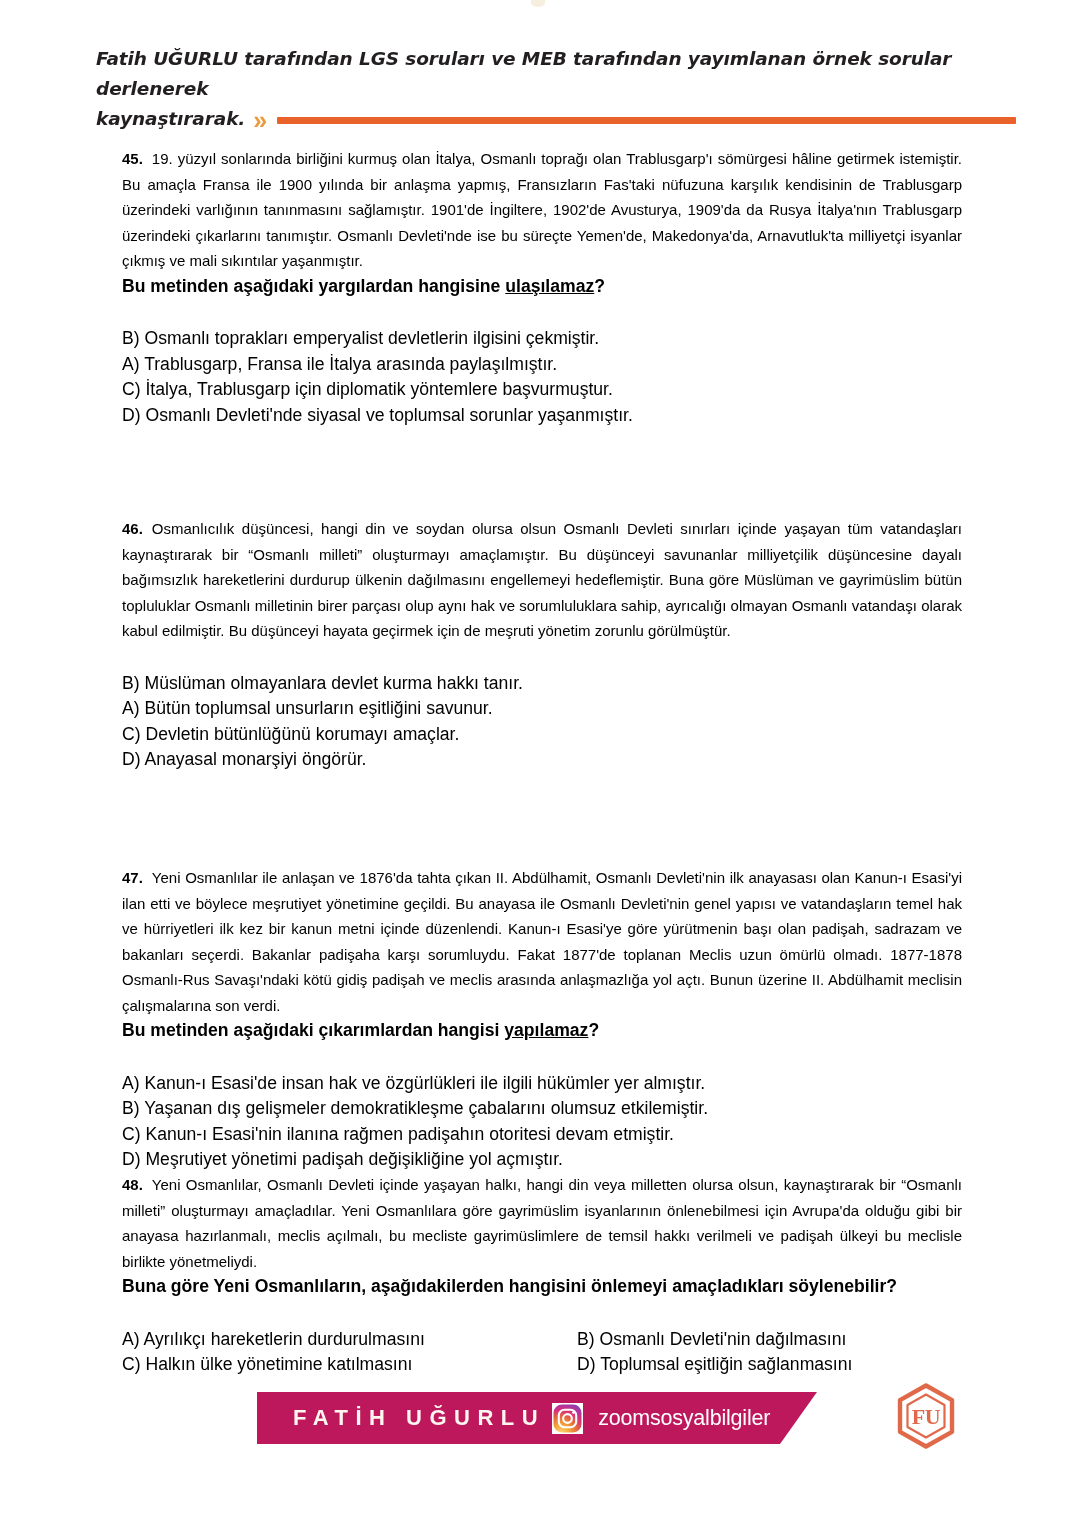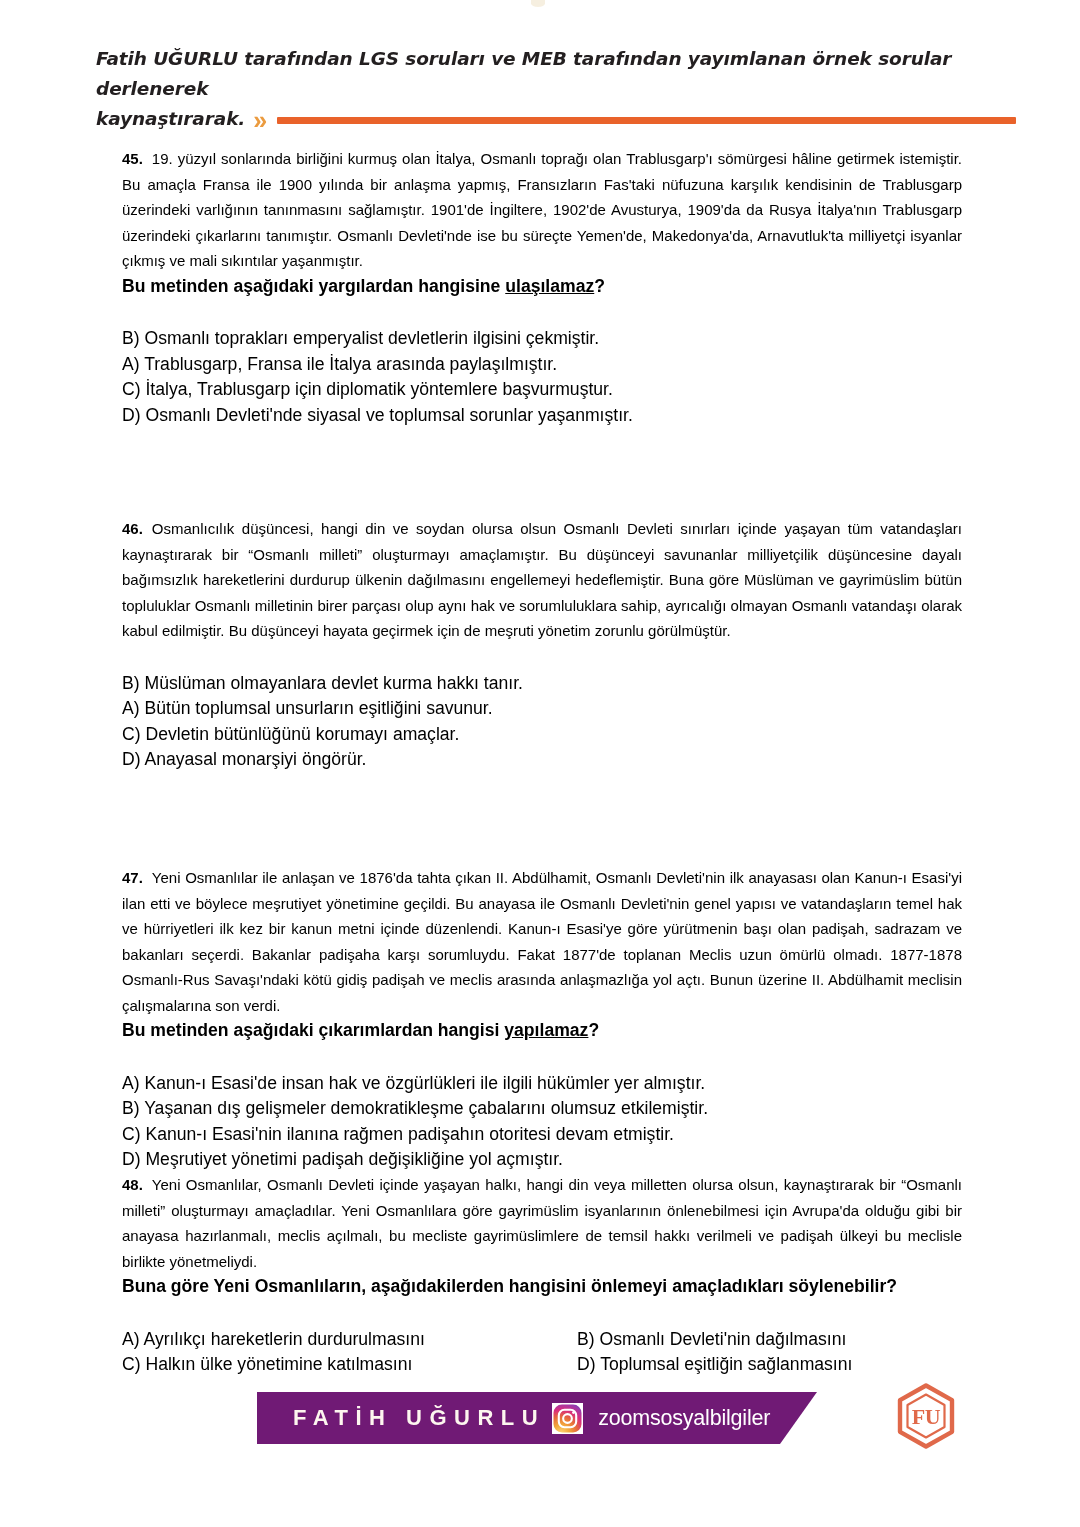--- a/index.html
+++ b/index.html
@@ -153,21 +153,21 @@
     left: 257px;
     top: 1392px;
     height: 52px;
     display: flex;
     align-items: stretch;
   }
 
   .footer-bar {
     position: relative;
     height: 52px;
-    background: #701a75;
+    background: #be185d;
     display: flex;
     align-items: center;
     padding-left: 36px;
     padding-right: 10px;
     clip-path: polygon(0 0, 100% 0, calc(100% - 37px) 100%, 0 100%);
     width: 560px;
   }
 
   .footer-name {
     font-family: "Liberation Sans", sans-serif;

